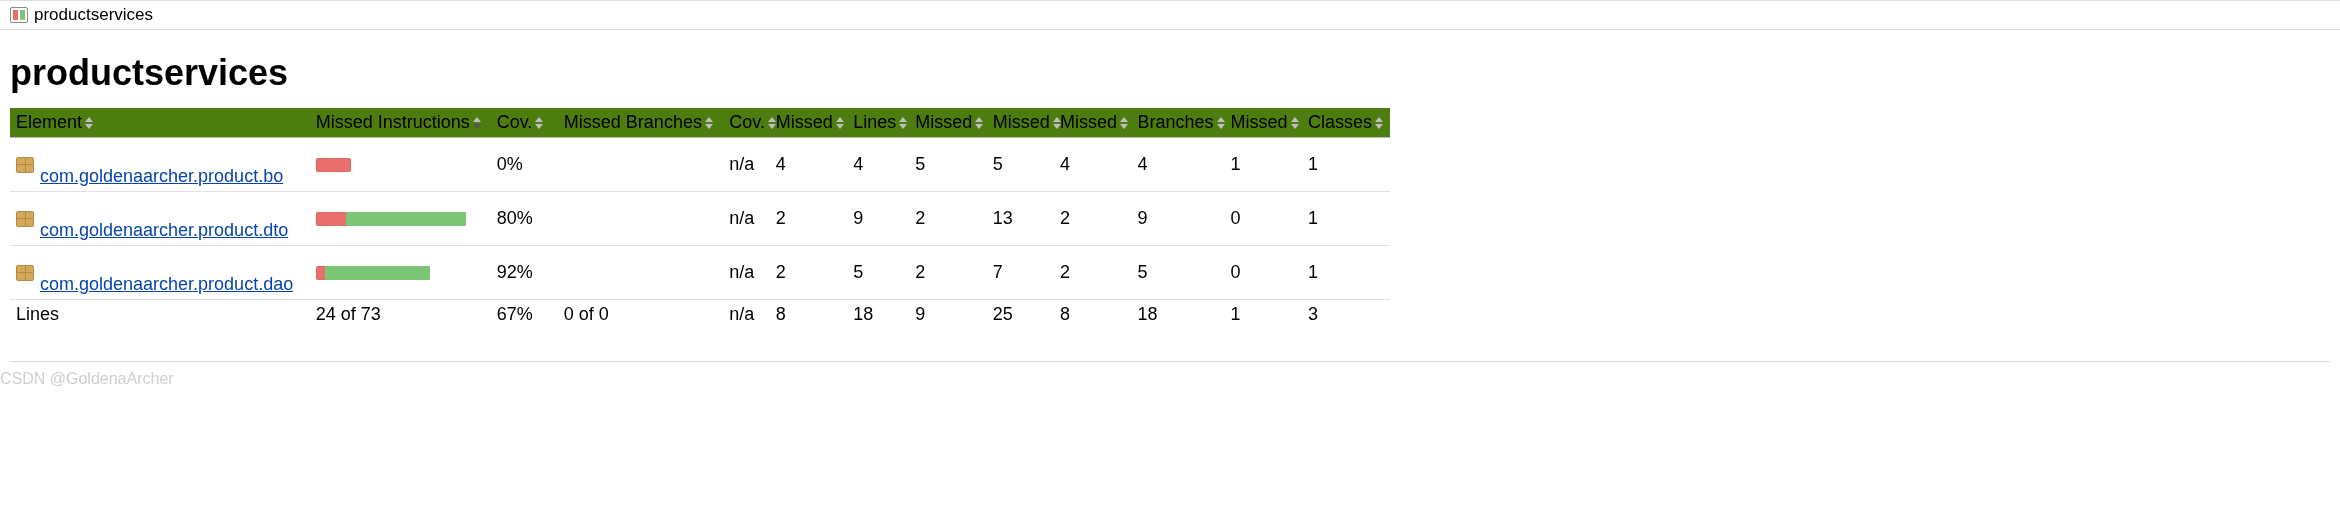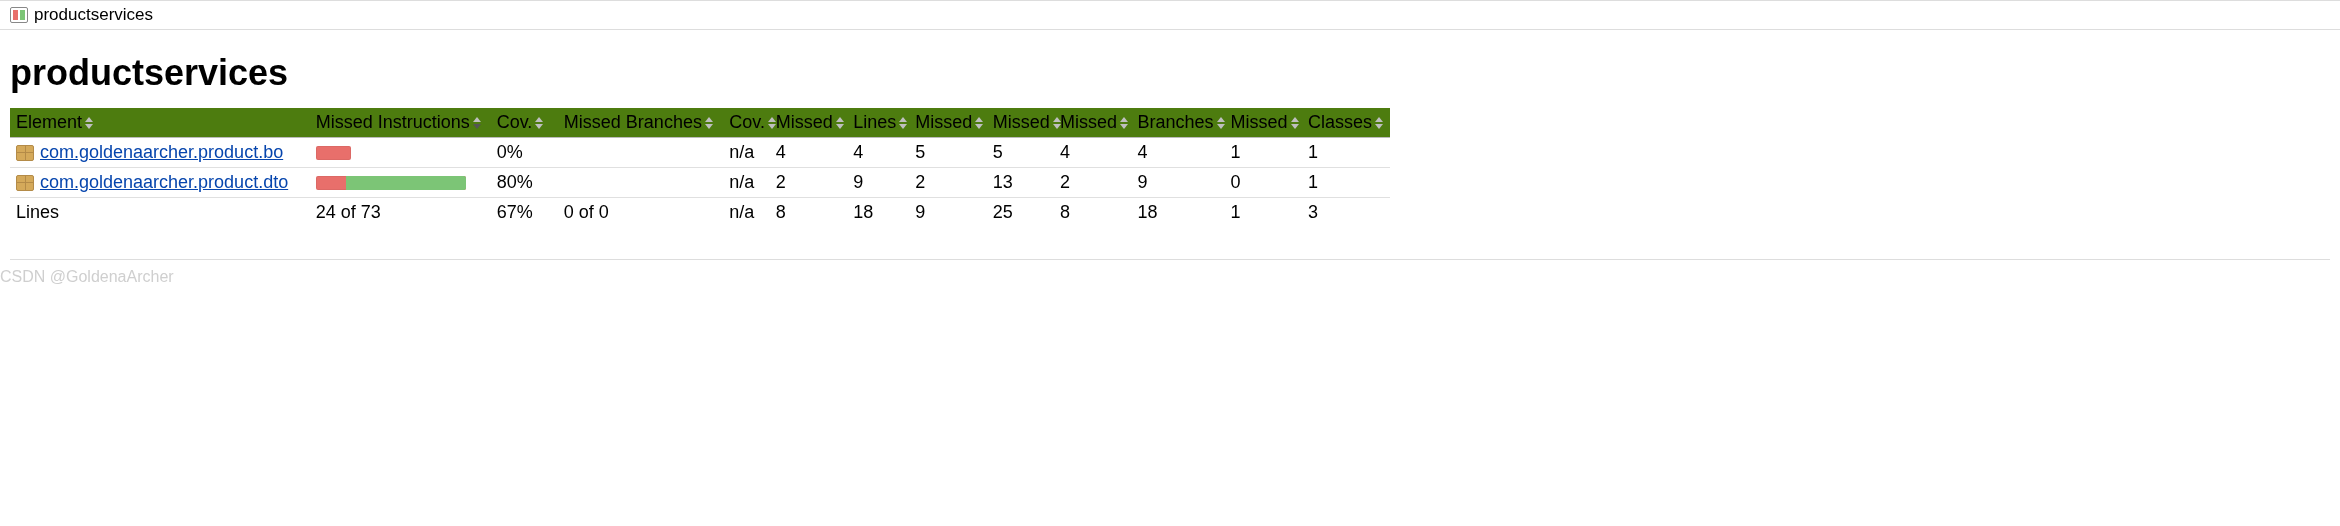--- a/index.html
+++ b/index.html
@@ -46,20 +46,21 @@
     border-bottom: 1px solid #e0e0e0;
     padding: 4px 6px;
     white-space: nowrap;
   }
   tfoot td { border-bottom: none; }
   .num { text-align: left; }
   .pkg-cell { display: flex; align-items: center; gap: 6px; }
   a.pkg-link {
     color: #0645ad;
     text-decoration: underline;
+    margin-top: 24px;
   }
   
   .c-elem   { width: 290px; }
   .c-bar1   { width: 175px; }
   .c-cov1   { width:  65px; }
   .c-bar2   { width: 160px; }
   .c-cov2   { width:  45px; }
   .c-m1     { width:  75px; }
   .c-t1     { width:  60px; }
   .c-m2     { width:  75px; }
@@ -261,20 +262,42 @@
           <td class="num">n/a</td>
           <td class="num">2</td>
           <td class="num">9</td>
           <td class="num">2</td>
           <td class="num">13</td>
           <td class="num">2</td>
           <td class="num">9</td>
           <td class="num">0</td>
           <td class="num">1</td>
         </tr>
+        <tr>
+          <td>
+            <div class="pkg-cell">
+              <span class="ic-pkg">
+                <span class="grid"></span>
+              </span>
+              <a href="#" class="pkg-link">com.goldenaarcher.product.dao</a>
+            </div>
+          </td>
+          <td><span class="bar" style="width:114px"><span class="cov" style="width:105px"></span></span></td>
+          <td class="num">92%</td>
+          <td></td>
+          <td class="num">n/a</td>
+          <td class="num">2</td>
+          <td class="num">5</td>
+          <td class="num">2</td>
+          <td class="num">7</td>
+          <td class="num">2</td>
+          <td class="num">5</td>
+          <td class="num">0</td>
+          <td class="num">1</td>
+        </tr>
       </tbody>
     <tfoot>
       <tr>
         <td>Lines</td>
         <td>24 of 73</td>
         <td class="num"><span>67</span>%</td>
         <td>0 of 0</td>
         <td class="num">n/a</td>
         <td class="num">8</td>
         <td class="num">18</td>

